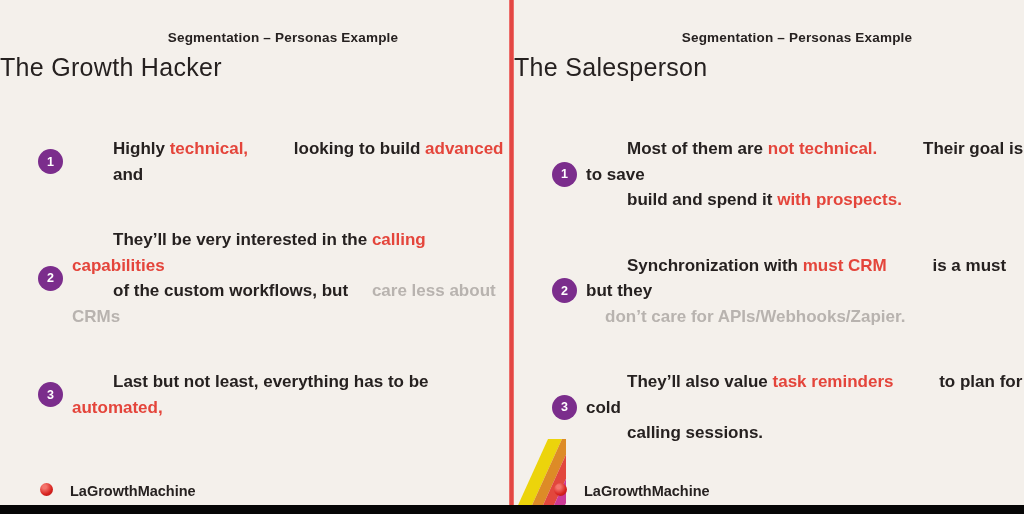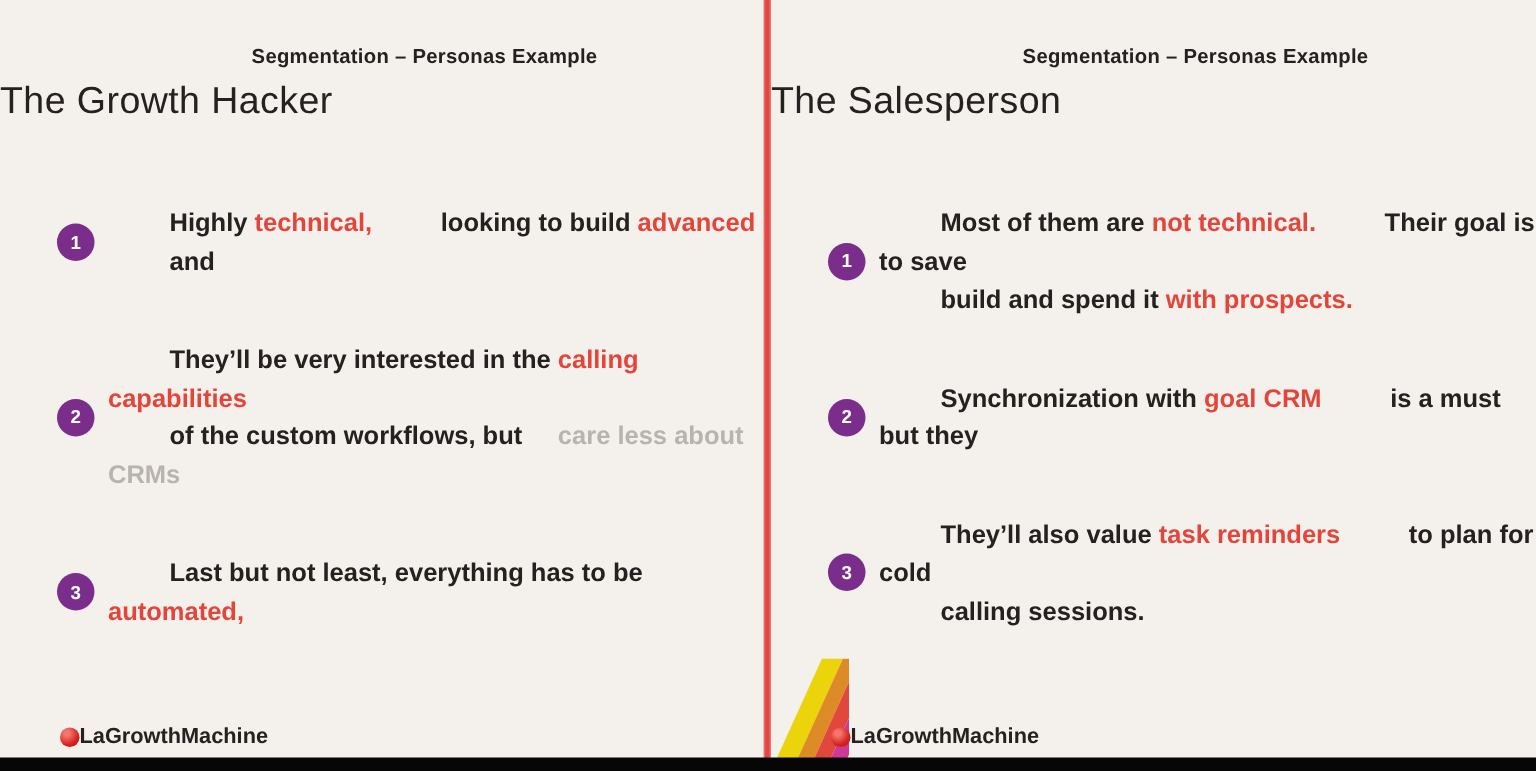--- a/index.html
+++ b/index.html
@@ -63,21 +63,21 @@
     background:linear-gradient(90deg,#f0837f,var(--divider,#e34743) 30%,var(--divider,#e34743) 70%,#f0837f);
     z-index:3;
   }
   .bottom-bar{
     position:absolute;left:0;right:0;bottom:0;height:9px;
     background:var(--bar,#060606);
     z-index:6;
   }
   .logo{
     position:absolute;left:30px;bottom:15px;
-    display:flex;align-items:center;gap:0;
+    display:flex;gap:17px;
     z-index:4;
     padding-left:10px;
   }
   .logo-dot{
     width:13px;height:13px;border-radius:50%;
     background:radial-gradient(circle at 35% 30%, #f4756c 15%, #d7231f 60%, #a91513 100%);
   }
   .logo-text{
     font-size:14.5px;font-weight:bold;color:var(--ink);
   }
@@ -125,21 +125,21 @@
   <div class="panel right">
     <div class="eyebrow">Segmentation – Personas Example</div>
     <h1 class="title">The Salesperson</h1>
     <div class="bullets">
         <div class="bullet">
           <span class="badge">1</span>
           <p class="btext"><span class="seg-normal">Most of them are </span><span class="seg-red">not technical.</span><span class="seg-normal"> Their goal is to save</span><br><span class="seg-normal">build and spend it </span><span class="seg-red">with prospects.</span></p>
         </div>
         <div class="bullet">
           <span class="badge">2</span>
-          <p class="btext"><span class="seg-normal">Synchronization with </span><span class="seg-red">goal CRM</span><span class="seg-normal"> is a must but they</span><br></p>
+          <p class="btext"><span class="seg-normal">Synchronization with </span><span class="seg-red">must CRM</span><span class="seg-normal"> is a must but they</span><br><span class="seg-gray">don’t care for APIs/Webhooks/Zapier.</span></p>
         </div>
         <div class="bullet">
           <span class="badge">3</span>
           <p class="btext"><span class="seg-normal">They’ll also value </span><span class="seg-red">task reminders</span><span class="seg-normal"> to plan for cold</span><br><span class="seg-normal">calling sessions.</span></p>
         </div>
       </div>
     <div class="logo">
       <span class="logo-dot"></span>
       <span class="logo-text">LaGrowthMachine</span>
     </div>

